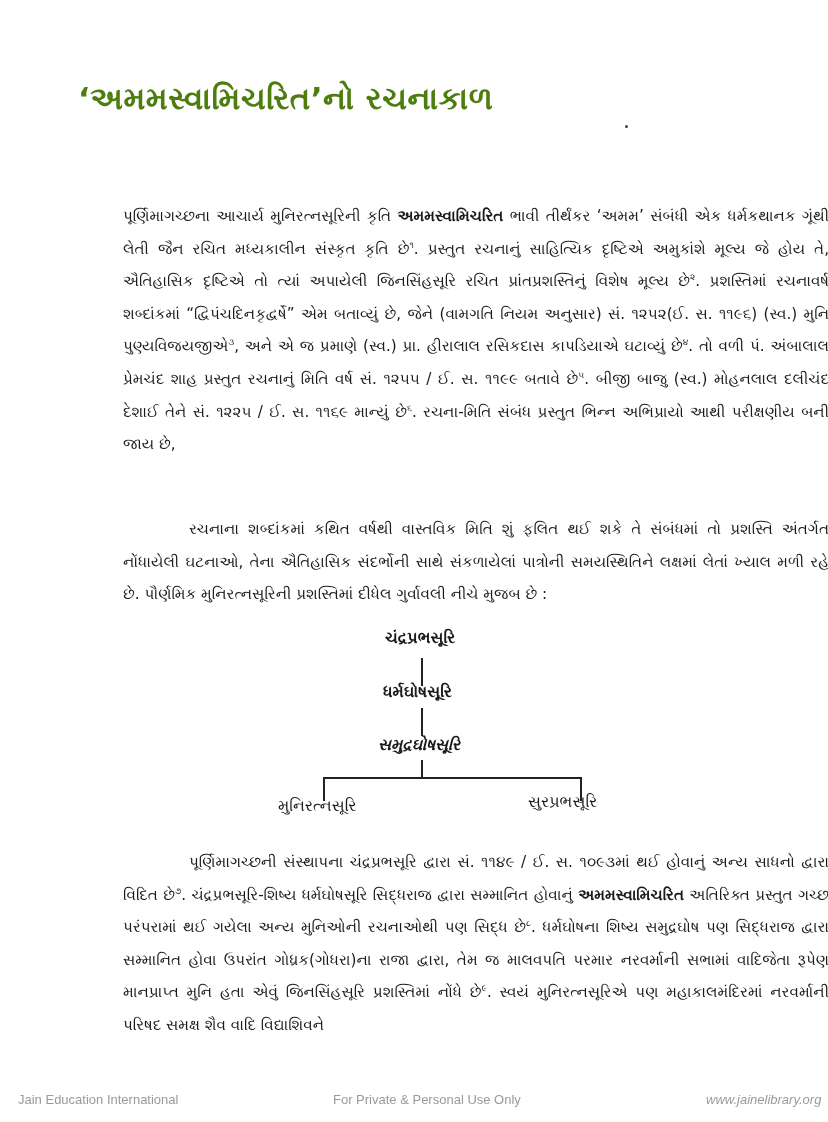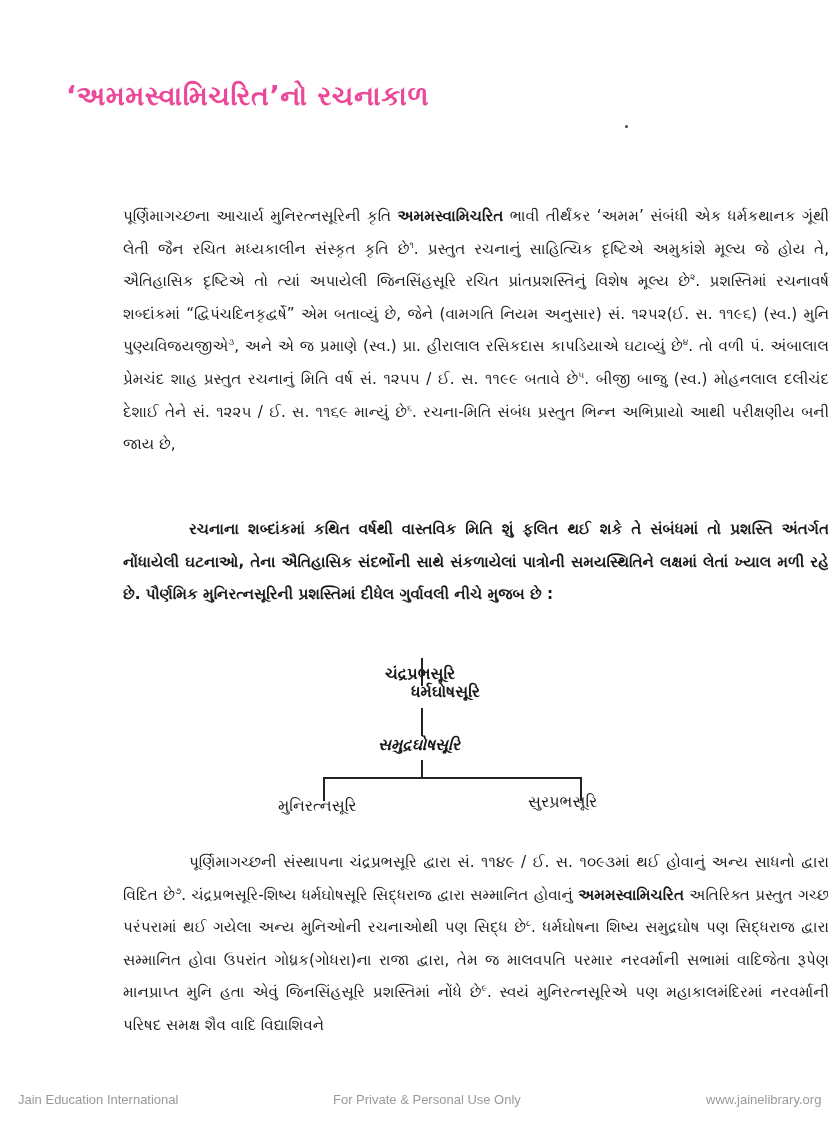--- a/index.html
+++ b/index.html
@@ -1,19 +1,19 @@
 <!DOCTYPE html>
 <html><head>
 <meta charset="utf-8">
 <style>
   html, body { margin: 0; padding: 0; background: #ffffff; }
   body { width: 828px; height: 1122px; position: relative; overflow: hidden;
          font-family: "DejaVu Sans", sans-serif; color: #1a1a1a; }
-  .page-title { position: absolute; left: 66px; top: 80px; font-size: 27px; font-weight: bold;
-                letter-spacing: 0.5px; margin: 0; color: #ec4899; }
+  .page-title { position: absolute; left: 78px; top: 80px; font-size: 31px; font-weight: bold;
+                letter-spacing: 0.5px; margin: 0; color: #4d7c0f; }
   .dot { position: absolute; left: 625px; top: 125px; width: 3px; height: 3px; background: #444; border-radius: 50%; }
   .body-text { position: absolute; left: 107px; width: 706px; font-size: 15.2px; line-height: 32.6px;
                text-align: justify; margin: 16px; }
   .para { margin: 0; text-align: justify; text-align-last: left; }
   .indent { text-indent: 66px; }
   .b { font-weight: bold; }
   sup { font-size: 9px; line-height: 0; vertical-align: super; }
   .tree { position: absolute; left: 250px; top: 620px; width: 400px; height: 210px; }
   .node { position: absolute; font-size: 16px; font-weight: bold; white-space: nowrap; }
   .vline { position: absolute; width: 2px; background: #222; }
@@ -24,37 +24,37 @@
 </head>
 <body>
 
 <h1 class="page-title">‘અમમસ્વામિચરિત’નો રચનાકાળ</h1>
 <div class="dot"></div>
 
 <div class="body-text" style="top:184px;">
   <p class="para">પૂર્ણિમાગચ્છના આચાર્ય મુનિરત્નસૂરિની કૃતિ <span class="b">અમમસ્વામિચરિત</span> ભાવી તીર્થંકર ‘અમમ’ સંબંધી એક ધર્મકથાનક ગૂંથી લેતી જૈન રચિત મધ્યકાલીન સંસ્કૃત કૃતિ છે<sup>૧</sup>. પ્રસ્તુત રચનાનું સાહિત્યિક દૃષ્ટિએ અમુકાંશે મૂલ્ય જે હોય તે, ઐતિહાસિક દૃષ્ટિએ તો ત્યાં અપાયેલી જિનસિંહસૂરિ રચિત પ્રાંતપ્રશસ્તિનું વિશેષ મૂલ્ય છે<sup>૨</sup>. પ્રશસ્તિમાં રચનાવર્ષ શબ્દાંકમાં “દ્વિપંચદિનકૃદ્વર્ષે” એમ બતાવ્યું છે, જેને (વામગતિ નિયમ અનુસાર) સં. ૧૨૫૨(ઈ. સ. ૧૧૯૬) (સ્વ.) મુનિ પુણ્યવિજયજીએ<sup>૩</sup>, અને એ જ પ્રમાણે (સ્વ.) પ્રા. હીરાલાલ રસિકદાસ કાપડિયાએ ઘટાવ્યું છે<sup>૪</sup>. તો વળી પં. અંબાલાલ પ્રેમચંદ શાહ પ્રસ્તુત રચનાનું મિતિ વર્ષ સં. ૧૨૫૫ / ઈ. સ. ૧૧૯૯ બતાવે છે<sup>૫</sup>. બીજી બાજુ (સ્વ.) મોહનલાલ દલીચંદ દેશાઈ તેને સં. ૧૨૨૫ / ઈ. સ. ૧૧૬૯ માન્યું છે<sup>૬</sup>. રચના-મિતિ સંબંધ પ્રસ્તુત ભિન્ન અભિપ્રાયો આથી પરીક્ષણીય બની જાય છે,</p>
 </div>
 
-<div class="body-text" style="top:497px;font-weight:bold;">
+<div class="body-text" style="top:497px;">
   <p class="para indent">રચનાના શબ્દાંકમાં કથિત વર્ષથી વાસ્તવિક મિતિ શું ફલિત થઈ શકે તે સંબંધમાં તો પ્રશસ્તિ અંતર્ગત નોંધાયેલી ઘટનાઓ, તેના ઐતિહાસિક સંદર્ભોની સાથે સંકળાયેલાં પાત્રોની સમયસ્થિતિને લક્ષમાં લેતાં ખ્યાલ મળી રહે છે. પૌર્ણમિક મુનિરત્નસૂરિની પ્રશસ્તિમાં દીધેલ ગુર્વાવલી નીચે મુજબ છે :</p>
 </div>
 
 <div class="tree">
-  <div class="node" style="left:135px; top:8px;margin-top:36px;">ચંદ્રપ્રભસૂરિ</div>
+  <div class="node" style="left:135px; top:8px;">ચંદ્રપ્રભસૂરિ</div>
   <div class="vline" style="left:171px; top:38px; height:28px;"></div>
-  <div class="node" style="left:133px; top:62px;margin-left:28px;">ધર્મઘોષસૂરિ</div>
+  <div class="node" style="left:133px; top:62px;">ધર્મઘોષસૂરિ</div>
   <div class="vline" style="left:171px; top:88px; height:28px;"></div>
   <div class="node" style="left:128px; top:115px;font-style:italic;">સમુદ્રઘોષસૂરિ</div>
   <div class="vline" style="left:171px; top:140px; height:18px;"></div>
   <div class="hline" style="left:73px; top:157px; width:258px;"></div>
   <div class="vline" style="left:73px; top:157px; height:24px;"></div>
   <div class="vline" style="left:330px; top:157px; height:24px;"></div>
   <div class="node" style="left:28px; top:176px; font-weight:normal;">મુનિરત્નસૂરિ</div>
   <div class="node" style="left:278px; top:172px; font-weight:normal;">સુરપ્રભસૂરિ</div>
 </div>
 
 <div class="body-text" style="top:830px;">
   <p class="para indent">પૂર્ણિમાગચ્છની સંસ્થાપના ચંદ્રપ્રભસૂરિ દ્વારા સં. ૧૧૪૯ / ઈ. સ. ૧૦૯૩માં થઈ હોવાનું અન્ય સાધનો દ્વારા વિદિત છે<sup>૭</sup>. ચંદ્રપ્રભસૂરિ-શિષ્ય ધર્મઘોષસૂરિ સિદ્ધરાજ દ્વારા સમ્માનિત હોવાનું <span class="b">અમમસ્વામિચરિત</span> અતિરિક્ત પ્રસ્તુત ગચ્છ પરંપરામાં થઈ ગયેલા અન્ય મુનિઓની રચનાઓથી પણ સિદ્ધ છે<sup>૮</sup>. ધર્મઘોષના શિષ્ય સમુદ્રઘોષ પણ સિદ્ધરાજ દ્વારા સમ્માનિત હોવા ઉપરાંત ગોધ્રક(ગોધરા)ના રાજા દ્વારા, તેમ જ માલવપતિ પરમાર નરવર્માની સભામાં વાદિજેતા રૂપેણ માનપ્રાપ્ત મુનિ હતા એવું જિનસિંહસૂરિ પ્રશસ્તિમાં નોંધે છે<sup>૯</sup>. સ્વયં મુનિરત્નસૂરિએ પણ મહાકાલમંદિરમાં નરવર્માની પરિષદ સમક્ષ શૈવ વાદિ વિદ્યાશિવને</p>
 </div>
 
 <div class="footer" style="left:18px;">Jain Education International</div>
 <div class="footer" style="left:333px;">For Private &amp; Personal Use Only</div>
-<div class="footer" style="left:706px;">www.jainelibrary.org</div>
+<div class="footer" style="left:706px;font-style:italic;">www.jainelibrary.org</div>
 
 </body></html>

